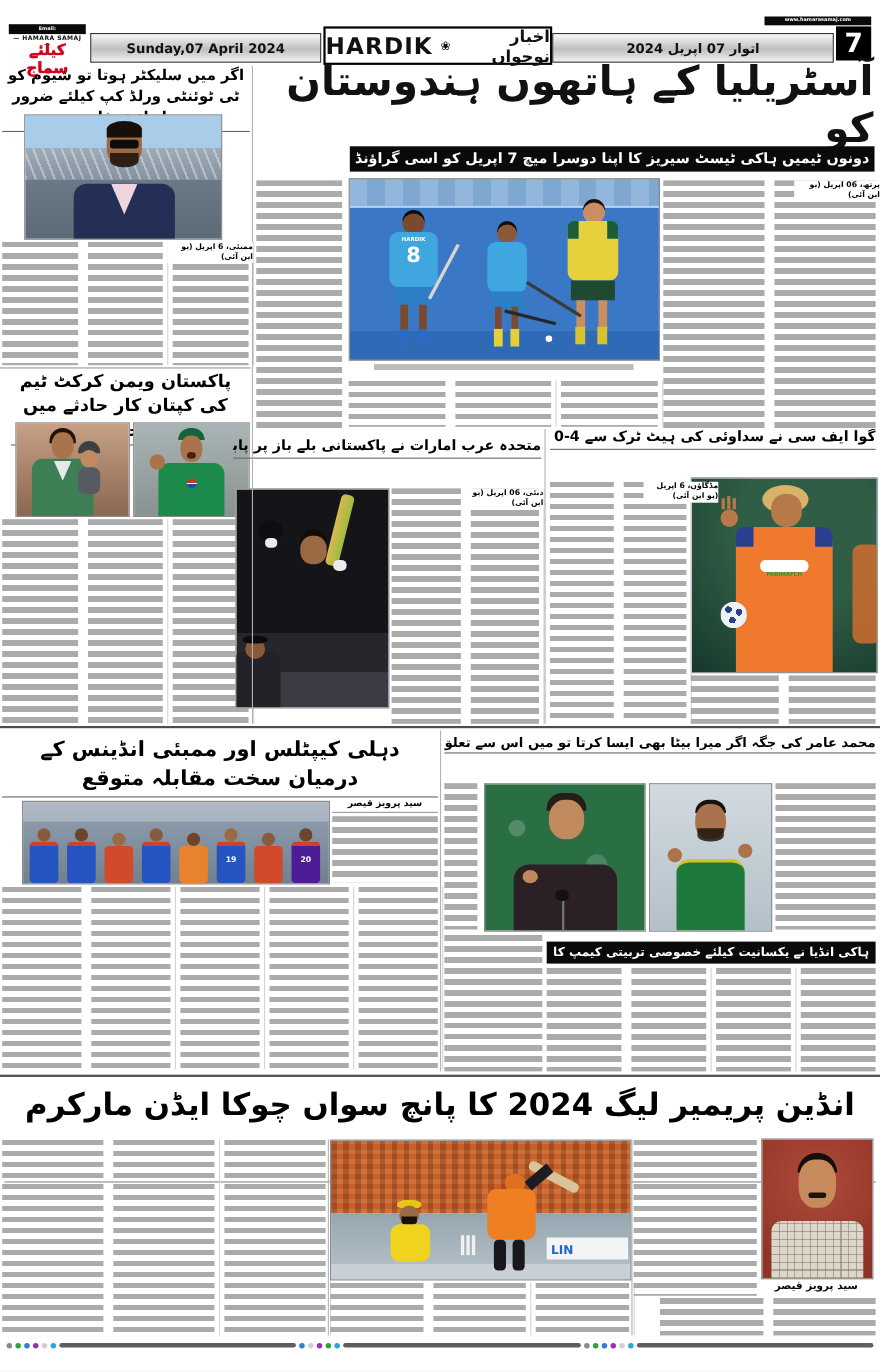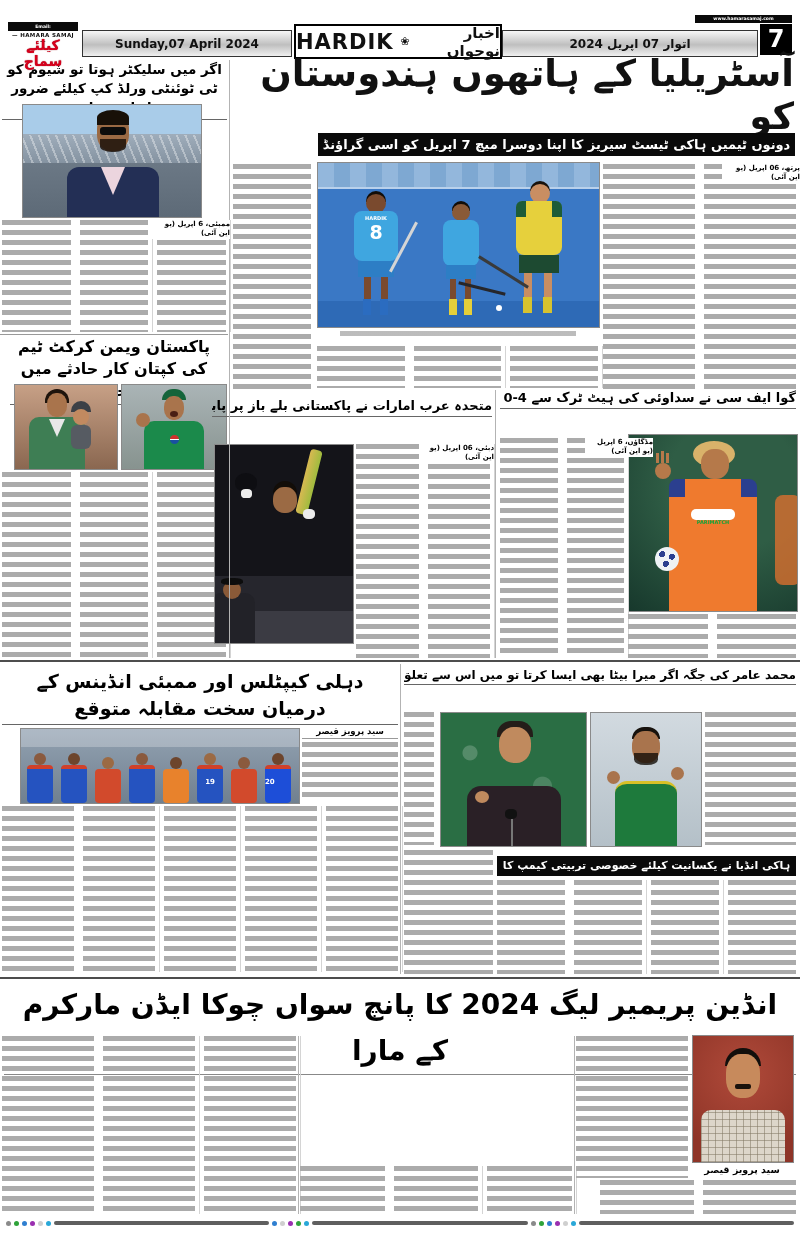--- a/index.html
+++ b/index.html
@@ -236,21 +236,21 @@
       <div style="width:26px">
           <div style="width:12px;height:12px;border-radius:50%;background:#9b6a44;margin:0 auto"></div>
           <div style="width:26px;height:34px;background:#2553c0;border-radius:4px;border-top:4px solid #d0402a;text-align:center"><span style="color:#fff;font-size:7px;font-weight:bold">19</span></div>
         </div>
       <div style="width:26px">
           <div style="width:12px;height:12px;border-radius:50%;background:#8a5a3e;margin:0 auto"></div>
           <div style="width:26px;height:34px;background:#d24a2c;border-radius:4px"></div>
         </div>
       <div style="width:26px">
           <div style="width:12px;height:12px;border-radius:50%;background:#6d452c;margin:0 auto"></div>
-          <div style="width:26px;height:34px;background:#1d4ed8;border-radius:4px;border-top:4px solid #d0402a;text-align:left"><span style="color:#fff;font-size:7px;font-weight:bold">20</span></div>
+          <div style="width:26px;height:34px;background:#4c1d95;border-radius:4px;border-top:4px solid #d0402a;text-align:center"><span style="color:#fff;font-size:7px;font-weight:bold">20</span></div>
         </div>
       <div style="width:26px">
           <div style="width:26px;height:34px;background:#2553c0;border-radius:4px;border-top:4px solid #d0402a"></div>
         </div>
     </div>
   </div>
   <div class="stripe" style="left:302px;top:742px;width:96px;height:60px"></div>
   <div class="cols" style="left:2px;top:806px;width:396px;height:166px">
     <div class="col"></div>
     <div class="col"></div>
@@ -289,20 +289,45 @@
     <div class="col"></div>
     <div class="col"></div>
     <div class="col"></div>
   </div>
 
   <div class="hl" style="left:4px;top:982px;width:792px;font-size:28px;line-height:46px;border-bottom:1px solid #888">انڈین پریمیر لیگ 2024 کا پانچ سواں چوکا ایڈن مارکرم کے مارا</div>
   <div class="cols" style="left:2px;top:1036px;width:294px;height:178px">
     <div class="col"></div>
     <div class="col"></div>
     <div class="col"></div>
+  </div>
+  <div class="photo" style="left:300px;top:1036px;width:272px;height:126px">
+    <div class="abs" style="left:0;top:0;width:272px;height:66px;background:#c65f28;background-image:repeating-linear-gradient(90deg,rgba(60,20,5,.25) 0 5px,transparent 5px 11px),repeating-linear-gradient(0deg,rgba(255,200,150,.18) 0 4px,transparent 4px 9px)"></div>
+    <div class="abs" style="left:0;top:66px;width:272px;height:60px;background:linear-gradient(180deg,#94a7b0,#b9c3c9)"></div>
+    <div class="abs" style="left:0;bottom:0;width:272px;height:14px;background:#c8d0d5"></div>
+    <div class="abs" style="left:196px;top:88px;width:74px;height:20px;background:#f2f4f6">
+      <span style="color:#1a66c0;font-weight:bold;font-size:11px;line-height:20px;padding-left:4px">LIN</span>
+    </div>
+    <div class="abs" style="left:118px;top:86px;width:3px;height:18px;background:#f2f2f2"></div>
+    <div class="abs" style="left:123px;top:86px;width:3px;height:18px;background:#f2f2f2"></div>
+    <div class="abs" style="left:128px;top:86px;width:3px;height:18px;background:#f2f2f2"></div>
+    <div class="abs" style="left:52px;top:54px;width:40px;height:56px">
+      <div class="abs" style="left:8px;top:0;width:22px;height:8px;background:#e8c714;border-radius:40%"></div>
+      <div class="abs" style="left:10px;top:5px;width:18px;height:18px;background:#9b6a44;border-radius:50%"></div>
+      <div class="abs" style="left:12px;top:15px;width:14px;height:8px;background:#16100a;border-radius:0 0 45% 45%"></div>
+      <div class="abs" style="left:2px;top:22px;width:36px;height:34px;background:#f0d31f;border-radius:8px"></div>
+    </div>
+    <div class="abs" style="left:140px;top:6px;width:90px;height:116px">
+      <div class="abs" style="left:58px;top:2px;width:9px;height:50px;background:#d9c49a;border-radius:4px;transform:rotate(-62deg)"></div>
+      <div class="abs" style="left:36px;top:22px;width:26px;height:10px;background:#1c1c22;transform:rotate(-40deg)"></div>
+      <div class="abs" style="left:18px;top:24px;width:18px;height:16px;background:#e0701e;border-radius:50% 50% 45% 45%"></div>
+      <div class="abs" style="left:2px;top:38px;width:44px;height:46px;background:#ef7f22;border-radius:8px"></div>
+      <div class="abs" style="left:8px;top:84px;width:11px;height:28px;background:#17171c;border-radius:4px"></div>
+      <div class="abs" style="left:25px;top:84px;width:11px;height:28px;background:#17171c;border-radius:4px"></div>
+    </div>
   </div>
   <div class="cols" style="left:300px;top:1166px;width:272px;height:48px">
     <div class="col"></div>
     <div class="col"></div>
     <div class="col"></div>
   </div>
   <div class="stripe" style="left:576px;top:1036px;width:112px;height:142px"></div>
   <div class="photo" style="left:692px;top:1035px;width:100px;height:126px">
     <div class="fill" style="background:radial-gradient(circle at 50% 30%,#b04a3a,#8e3427 80%)"></div>
     <div class="abs" style="left:8px;bottom:0;width:84px;height:52px;background:#ddd6ca;border-radius:10px 10px 0 0;background-image:repeating-linear-gradient(0deg,rgba(130,120,100,.55) 0 1px,transparent 1px 7px),repeating-linear-gradient(90deg,rgba(130,120,100,.55) 0 1px,transparent 1px 7px)"></div>

